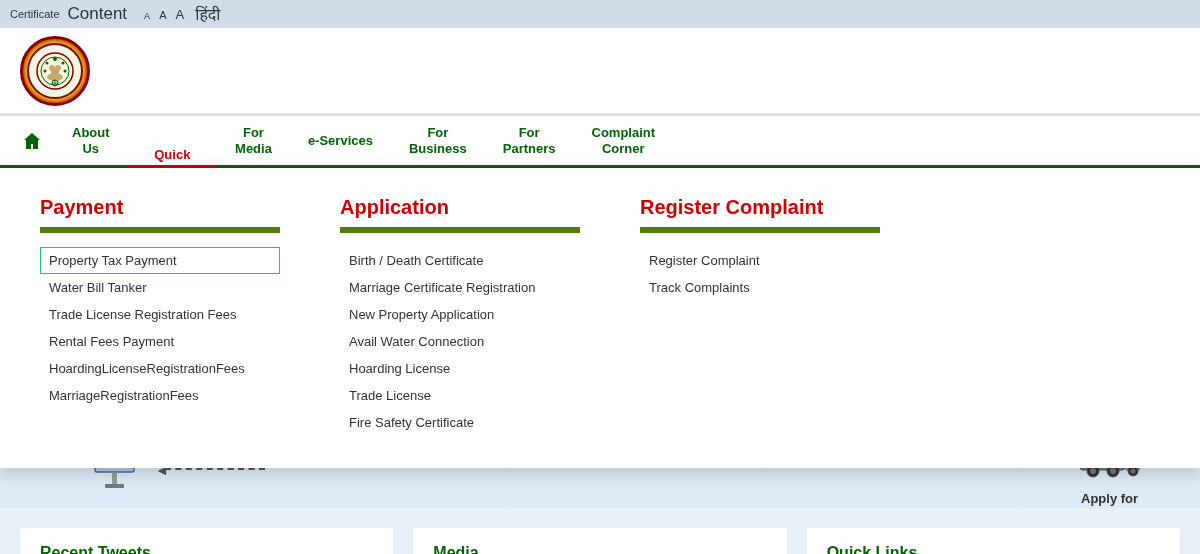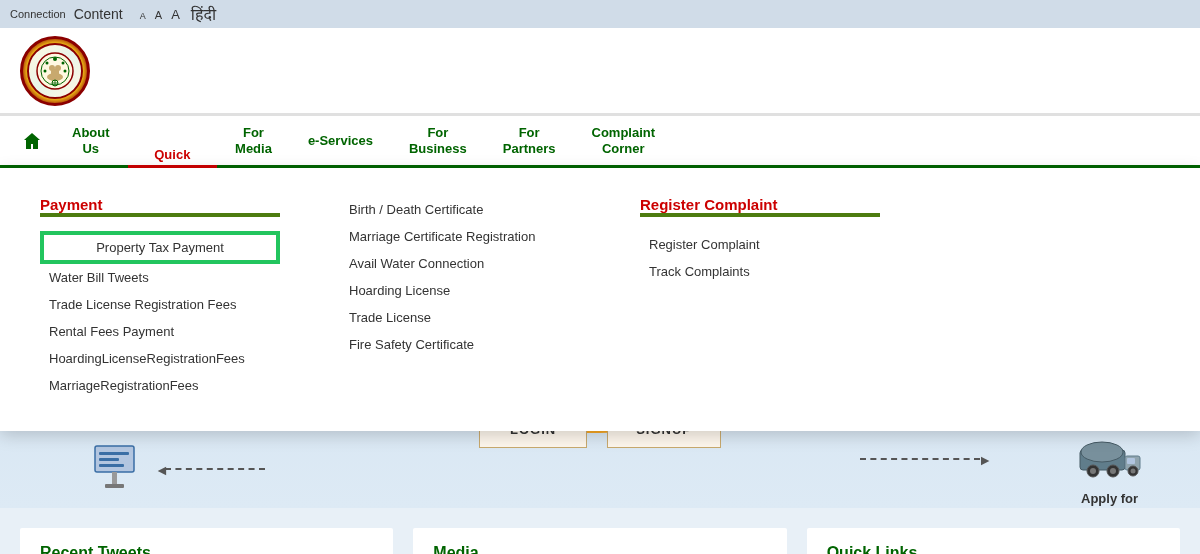--- a/index.html
+++ b/index.html
@@ -106,38 +106,38 @@
       background: white;
       box-shadow: 0 4px 16px rgba(0,0,0,0.18);
       z-index: 100;
       padding: 28px 40px 32px 40px;
       display: flex;
       gap: 60px;
     }
     .dropdown-col { min-width: 240px; }
     .dropdown-col-title {
       color: #cc0000;
-      font-size: 15px;
+      font-size: 20px;
       font-weight: 700;
       margin-bottom: 14px;
-      border-bottom: 4px solid #4d7c0f;
+      padding-bottom: 8px;
+      border-bottom: 6px solid #4d7c0f;
     }
     .dropdown-item {
       display: block;
       color: #333;
       font-size: 13px;
       padding: 5px 8px;
       cursor: pointer;
       text-decoration: none;
       border: 1px solid transparent;
     }
     .dropdown-item.highlighted {
-      border: 4px solid #22c55e;
+      border: 1px solid #22c55e;
       color: #333;
-      text-align: center;
     }
 
     
     .main-area {
       position: relative;
       width: 1200px;
       height: 340px;
       background: linear-gradient(180deg, #cfe0ee 0%, #ddeaf5 100%);
       overflow: hidden;
     }
@@ -238,22 +238,22 @@
       justify-content: center;
       font-size: 20px;
     }
 
     .nav-bar-wrapper { position: relative; border-radius: 11px; }
   </style>
 </head>
 <body>
 
 <div class="top-bar">
-  <span style="cursor:pointer; color:#333; font-size:11px;">Connection</span>
-  <span style="cursor:pointer; color:#333; font-size:14px;">Content</span>
+  <span style="cursor:pointer; color:#333; font-size:11px;">Certificate</span>
+  <span style="cursor:pointer; color:#333; font-size:17px;">Content</span>
   <span style="margin-left:6px;">
     <span class="font-btn a-small">A</span>
     <span class="font-btn a-medium">A</span>
     <span class="font-btn a-large">A</span>
   </span>
   <span class="hindi-link">हिंदी</span>
 </div>
 
 <div class="header">
   <div class="logo-circle">
@@ -315,30 +315,32 @@
       <span style="white-space:pre-line; text-align:center;">Complaint
 Corner</span>
     </div>
   </div>
 
   <div class="dropdown-overlay">
 
     <div class="dropdown-col">
       <div class="dropdown-col-title">Payment</div>
       <a class="dropdown-item highlighted">Property Tax Payment</a>
-      <a class="dropdown-item">Water Bill Tweets</a>
+      <a class="dropdown-item">Water Bill Tanker</a>
       <a class="dropdown-item">Trade License Registration Fees</a>
       <a class="dropdown-item">Rental Fees Payment</a>
       <a class="dropdown-item">HoardingLicenseRegistrationFees</a>
       <a class="dropdown-item">MarriageRegistrationFees</a>
     </div>
 
     <div class="dropdown-col">
+      <div class="dropdown-col-title">Application</div>
       <a class="dropdown-item">Birth / Death Certificate</a>
       <a class="dropdown-item">Marriage Certificate Registration</a>
+      <a class="dropdown-item">New Property Application</a>
       <a class="dropdown-item">Avail Water Connection</a>
       <a class="dropdown-item">Hoarding License</a>
       <a class="dropdown-item">Trade License</a>
       <a class="dropdown-item">Fire Safety Certificate</a>
     </div>
 
     <div class="dropdown-col">
       <div class="dropdown-col-title">Register Complaint</div>
       <a class="dropdown-item">Register Complaint</a>
       <a class="dropdown-item">Track Complaints</a>

